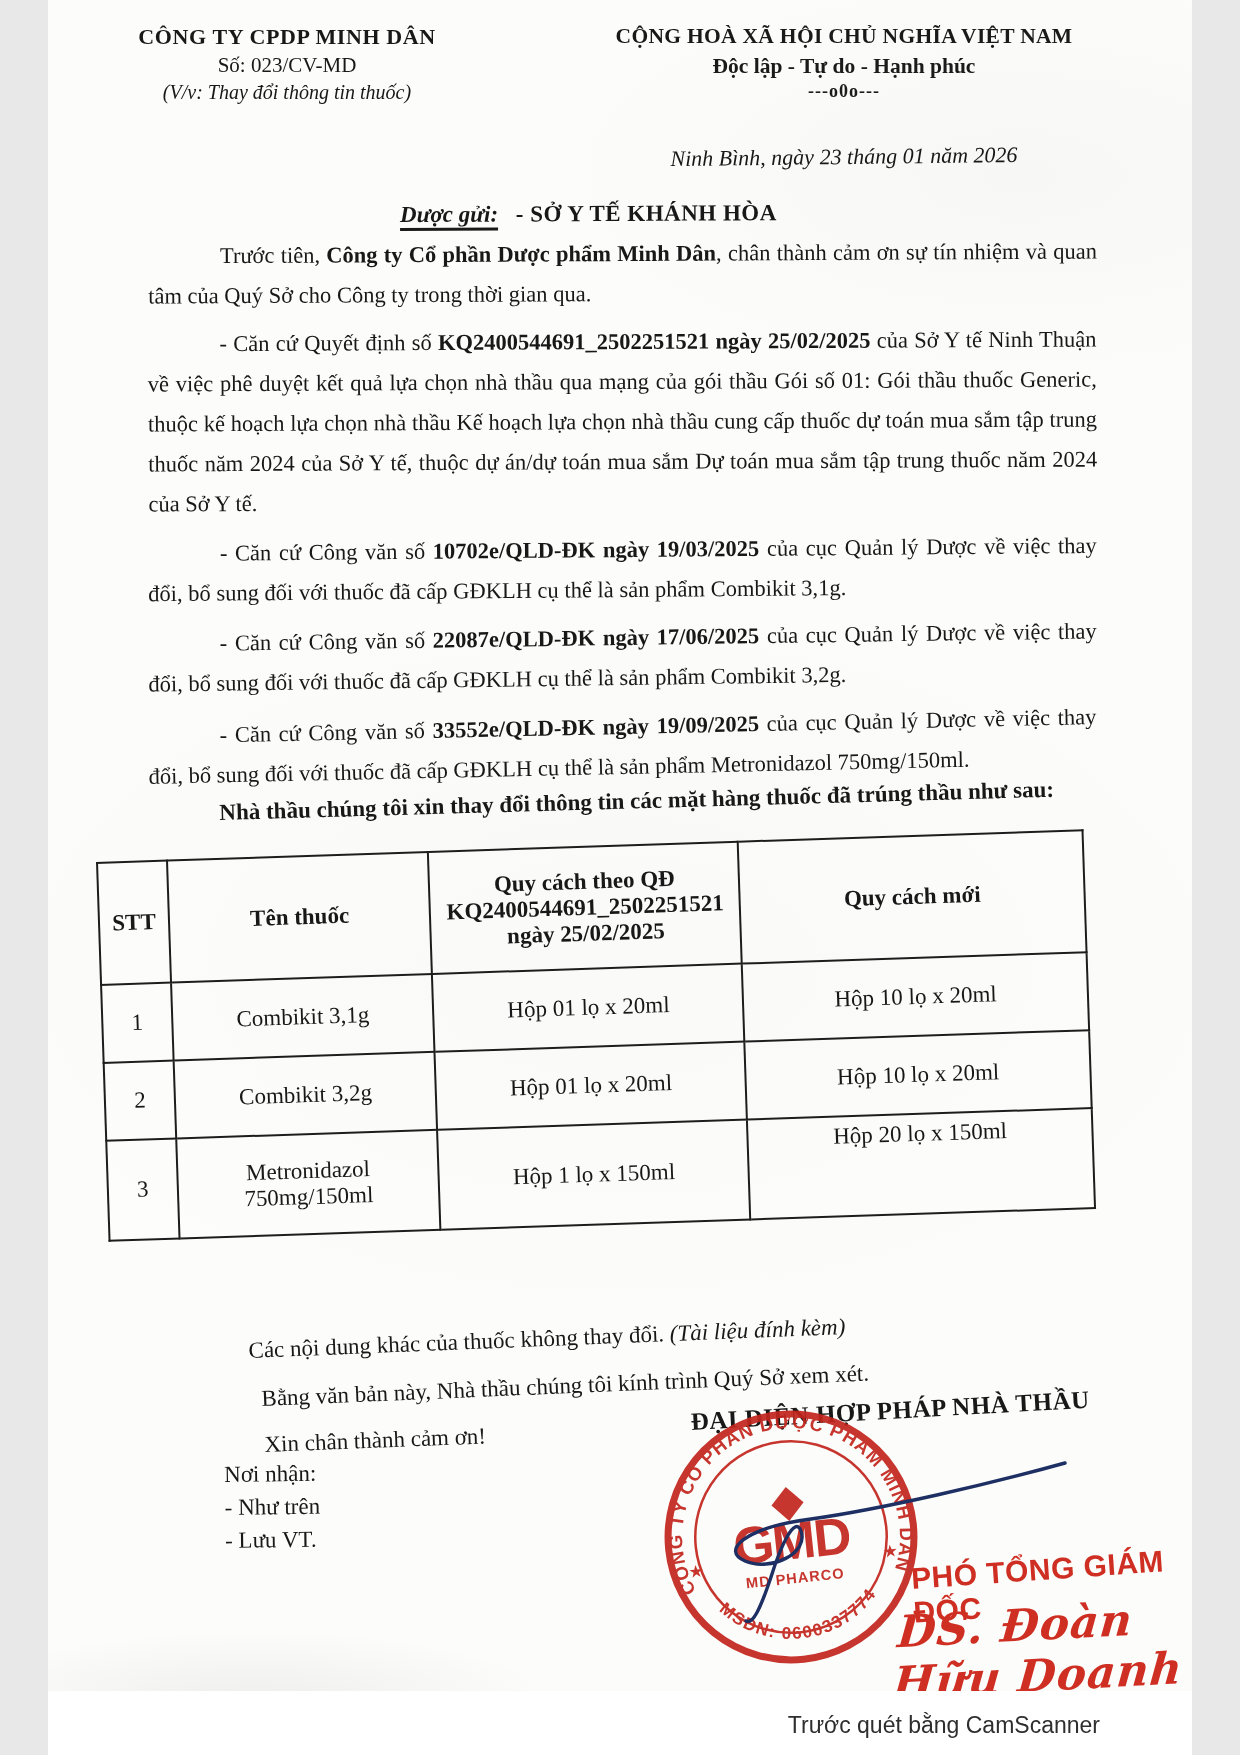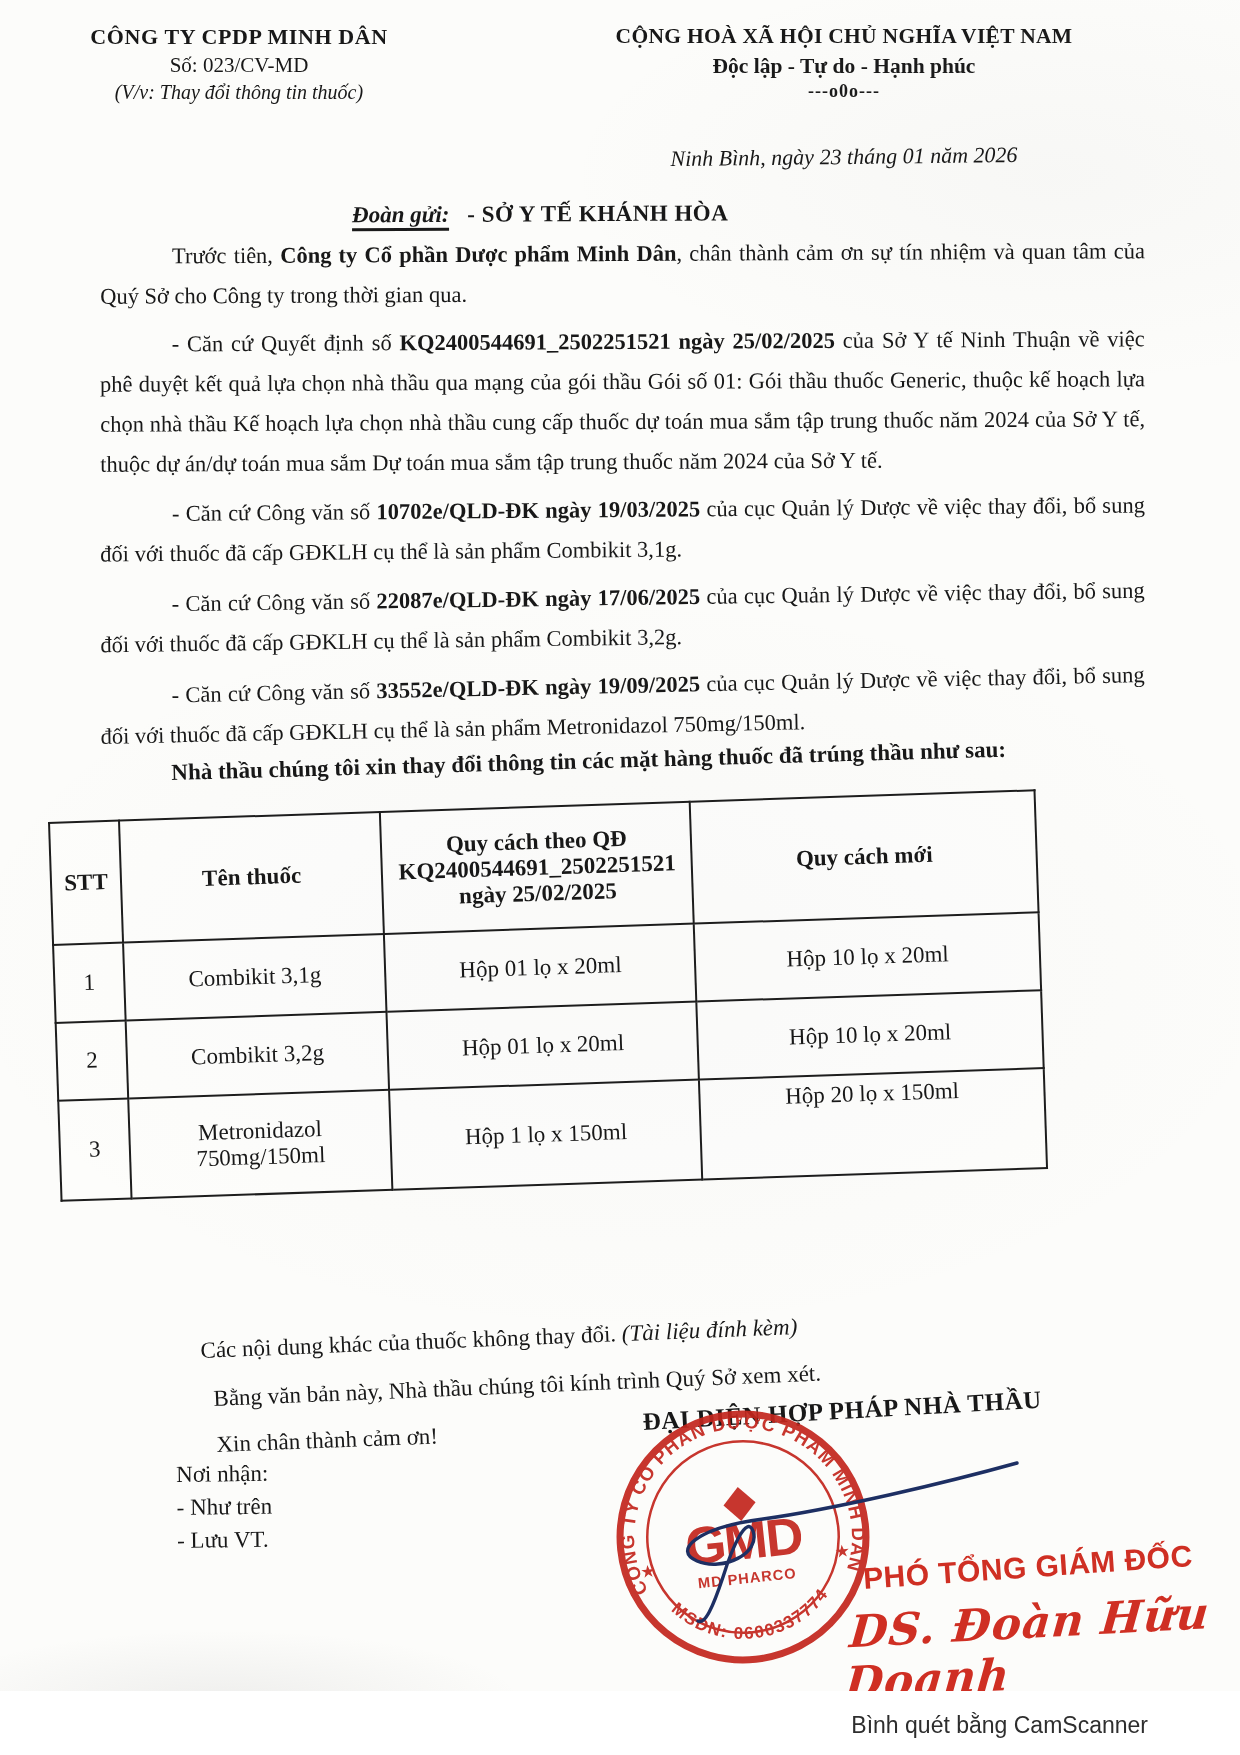--- a/index.html
+++ b/index.html
@@ -1,18 +1,18 @@
 <!DOCTYPE html>
 <html><head>
 <meta charset="utf-8">
 <style>
   * { margin:0; padding:0; box-sizing:border-box; }
   html,body { background:#e8e8e8; }
   .page {
-    position:relative; width:1240px; height:1755px; margin:0 auto;
+    position:relative; width:1144px; height:1755px; margin:0 auto;
     background:#fcfcfa; overflow:hidden;
     font-family:"Liberation Serif", serif; color:#181818;
   }
   .texture {
     position:absolute; inset:0; pointer-events:none;
     background:
       radial-gradient(ellipse 500px 120px at 18% 97%, rgba(120,120,120,.10), transparent 60%),
       radial-gradient(ellipse 700px 300px at 85% 10%, rgba(160,160,160,.05), transparent 70%),
       radial-gradient(ellipse 900px 500px at 50% 55%, rgba(150,150,150,.04), transparent 75%);
   }
@@ -81,21 +81,21 @@
     </div>
     <div class="hdr-right">
       <div class="national">CỘNG HOÀ XÃ HỘI CHỦ NGHĨA VIỆT NAM</div>
       <div class="motto">Độc lập - Tự do - Hạnh phúc</div>
       <div class="o0o">---o0o---</div>
       <div class="dateline">Ninh Bình, ngày 23 tháng 01 năm 2026</div>
     </div>
   </div>
 
   <div class="kinh-gui">
-    <span class="kg-label">Đoàn gửi:</span>
+    <span class="kg-label">Dược gửi:</span>
     <span class="kg-value">- SỞ Y TẾ KHÁNH HÒA</span>
   </div>
 
   <div class="bodytxt">
     <p class="para r03"><span>Trước tiên, </span><b>Công ty Cổ phần Dược phẩm Minh Dân</b><span>, chân thành cảm ơn sự tín nhiệm và quan tâm của Quý Sở cho Công ty trong thời gian qua.</span></p>
     <p class="para r03"><span>- Căn cứ Quyết định số </span><b>KQ2400544691_2502251521 ngày 25/02/2025</b><span> của Sở Y tế Ninh Thuận về việc phê duyệt kết quả lựa chọn nhà thầu qua mạng của gói thầu Gói số 01: Gói thầu thuốc Generic, thuộc kế hoạch lựa chọn nhà thầu Kế hoạch lựa chọn nhà thầu cung cấp thuốc dự toán mua sắm tập trung thuốc năm 2024 của Sở Y tế, thuộc dự án/dự toán mua sắm Dự toán mua sắm tập trung thuốc năm 2024 của Sở Y tế.</span></p>
     <p class="para r05"><span>- Căn cứ Công văn số </span><b>10702e/QLD-ĐK ngày 19/03/2025</b><span> của cục Quản lý Dược về việc thay đổi, bổ sung đối với thuốc đã cấp GĐKLH cụ thể là sản phẩm Combikit 3,1g.</span></p>
     <p class="para r08"><span>- Căn cứ Công văn số </span><b>22087e/QLD-ĐK ngày 17/06/2025</b><span> của cục Quản lý Dược về việc thay đổi, bổ sung đối với thuốc đã cấp GĐKLH cụ thể là sản phẩm Combikit 3,2g.</span></p>
     <p class="para r12"><span>- Căn cứ Công văn số </span><b>33552e/QLD-ĐK ngày 19/09/2025</b><span> của cục Quản lý Dược về việc thay đổi, bổ sung đối với thuốc đã cấp GĐKLH cụ thể là sản phẩm Metronidazol 750mg/150ml.</span></p>
     <p class="para statement">Nhà thầu chúng tôi xin thay đổi thông tin các mặt hàng thuốc đã trúng thầu như sau:</p>
@@ -171,14 +171,14 @@
   <div class="abs pho-tong" style="color:#cf2f23;">PHÓ TỔNG GIÁM ĐỐC</div>
   <div class="abs script-name" style="color:#cf2f23;">DS. Đoàn Hữu Doanh</div>
 
   <div class="abs noi-nhan">
     <div>Nơi nhận:</div>
     <div class="nn-item">- Như trên</div>
     <div class="nn-item">- Lưu VT.</div>
   </div>
 
   <div class="bottom-strip"></div>
-  <div class="abs cam-footer">Bình quét bằng CamScanner</div>
+  <div class="abs cam-footer">Trước quét bằng CamScanner</div>
 </div>
 
 </body></html>

